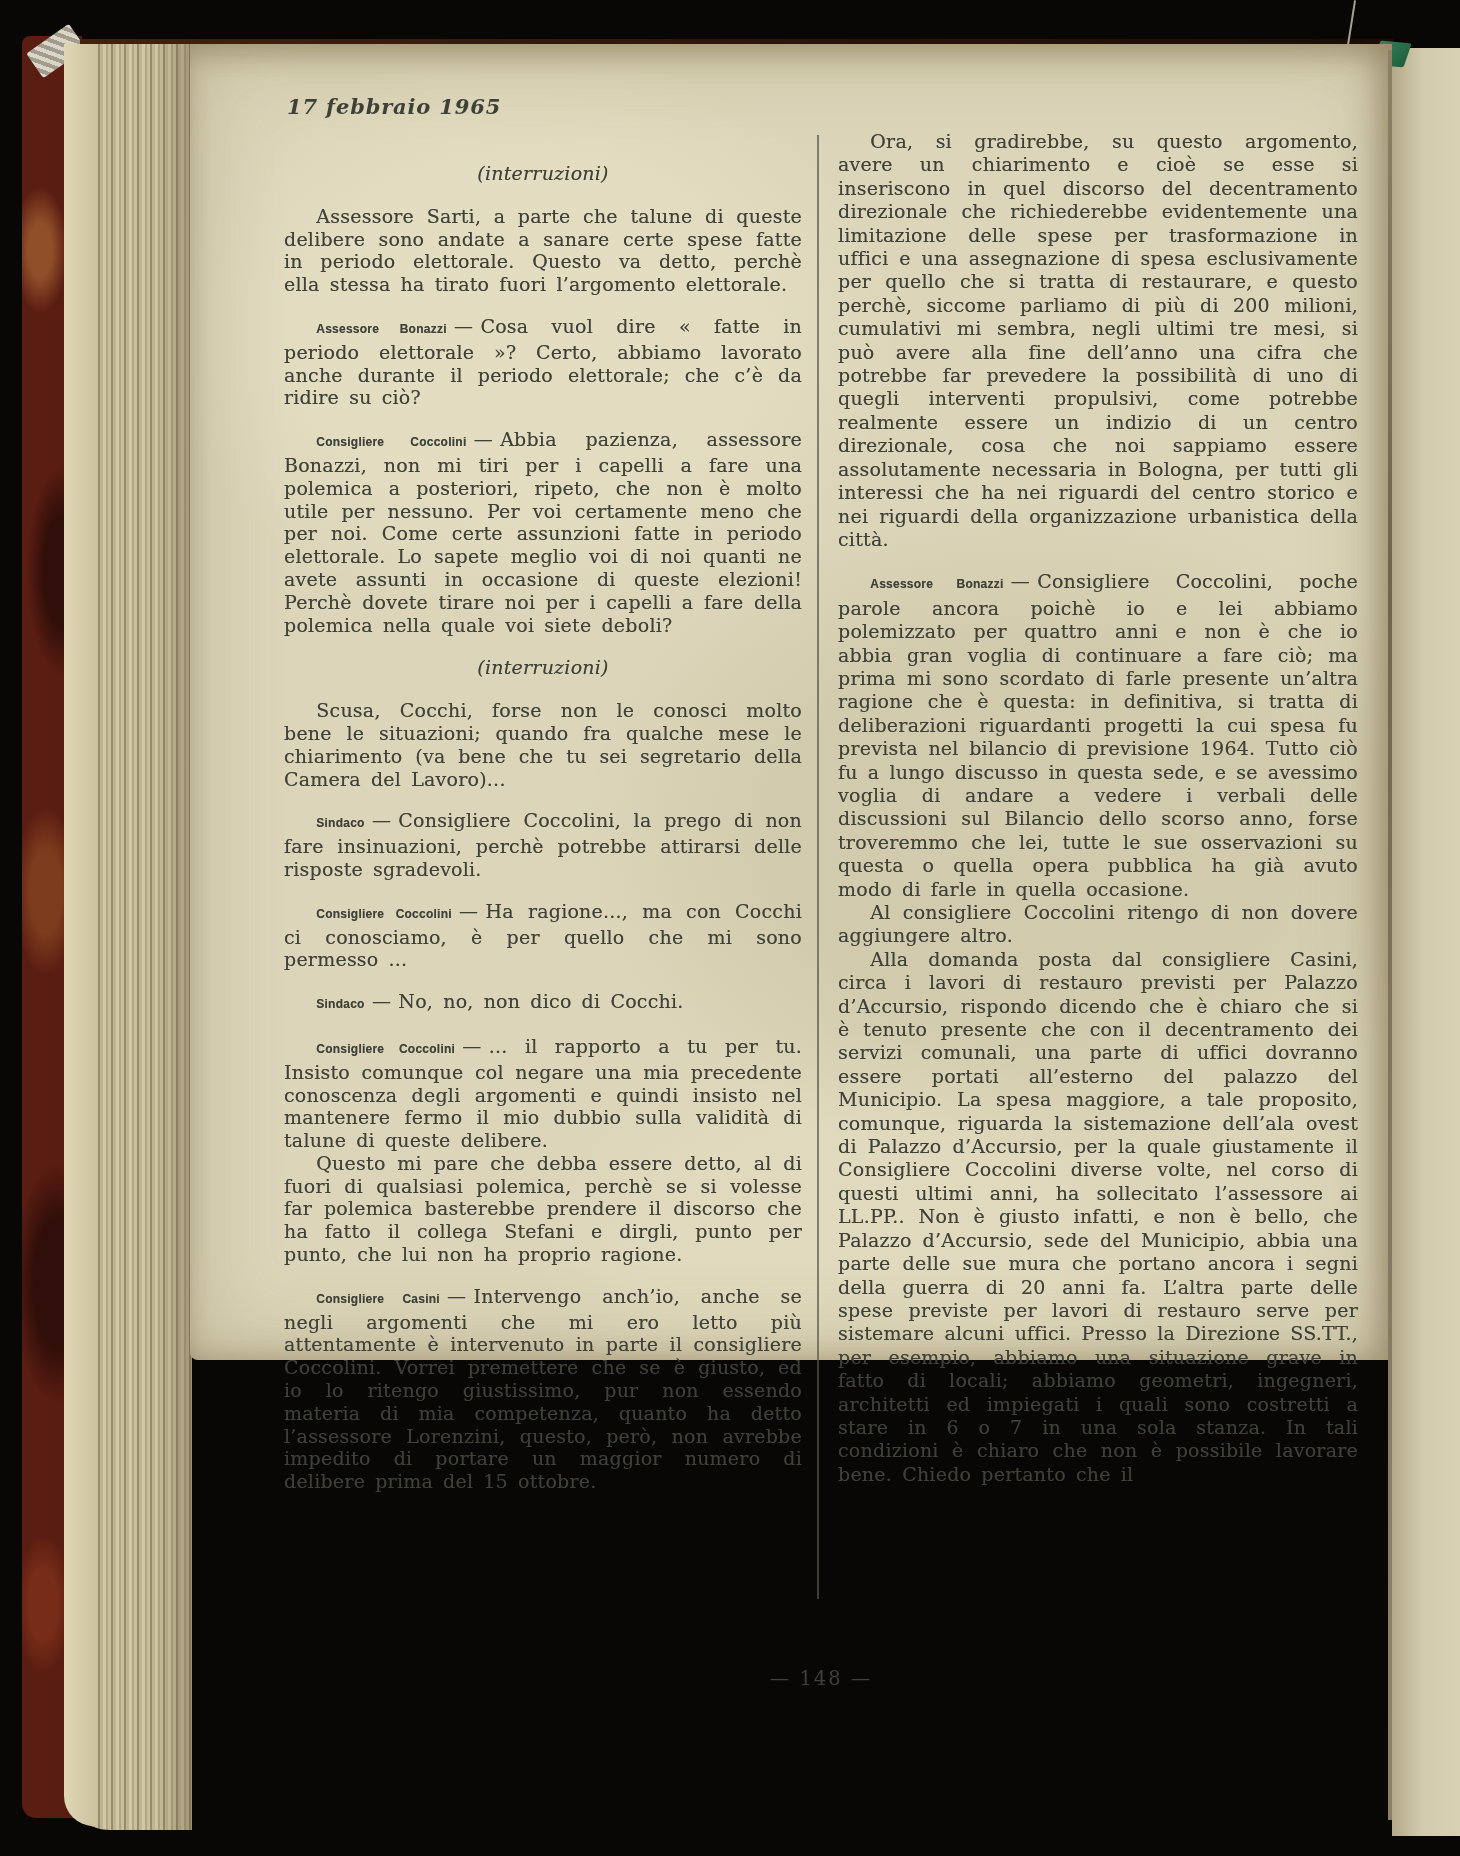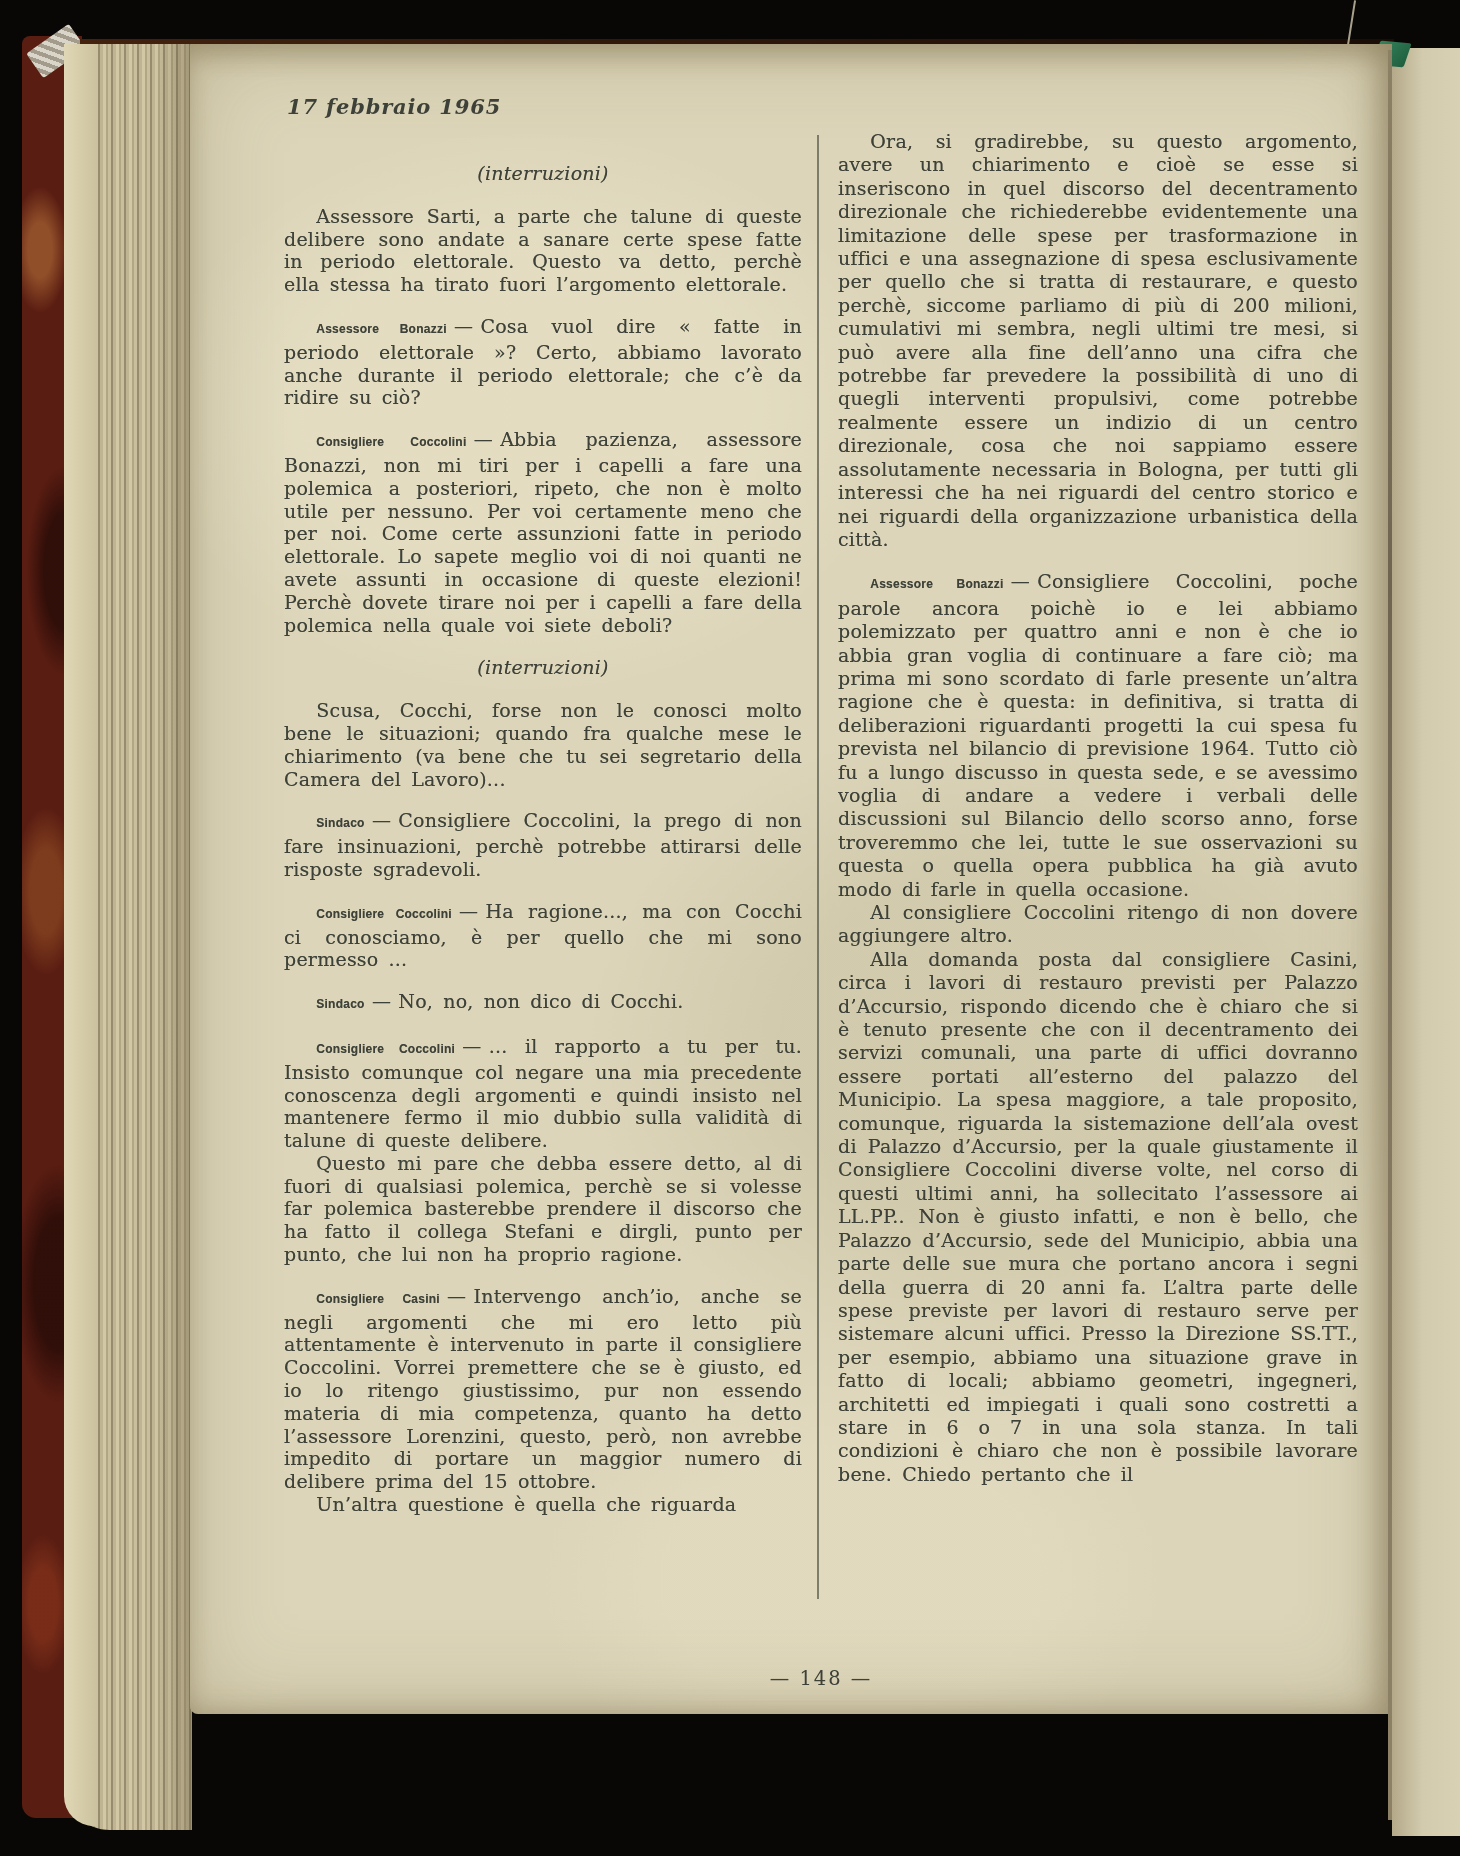--- a/index.html
+++ b/index.html
@@ -36,21 +36,21 @@
       repeating-linear-gradient(90deg,
         #d2c8a5 0 3px,#b2a784 3px 5px,#c9bf9c 5px 8px,#978c6e 8px 10px,#c0b593 10px 13px);
     border-radius:0 0 0 46px;
   }
   .fan-first-page{
     position:absolute;left:64px;top:44px;width:34px;height:1782px;
     background:linear-gradient(90deg,#e0d7b6,#cbc19e);
     border-radius:0 0 0 30px;
   }
   .main-page{
-    position:absolute;left:190px;top:44px;width:1202px;height:1670px;
+    position:absolute;left:190px;top:44px;width:1202px;height:1316px;
     background:
       radial-gradient(ellipse 500px 380px at 28% 22%, rgba(255,250,225,.20) 0 45%, transparent 75%),
       radial-gradient(ellipse 560px 420px at 70% 60%, rgba(120,110,70,.10) 0 45%, transparent 80%),
       radial-gradient(ellipse 420px 300px at 55% 92%, rgba(245,238,210,.18) 0 45%, transparent 75%),
       #dcd5b9;
     box-shadow: inset 0 0 90px rgba(115,98,58,.30), inset -16px 0 30px rgba(105,90,55,.38), inset 0 14px 22px rgba(115,98,58,.22);
     border-radius:2px 0 0 8px;
     color:#3d4138;
   }
   .gutter-crease{
@@ -129,21 +129,20 @@
     <p class="gap"><span class="speaker">Assessore Bonazzi</span><span class="dash">—</span><span>Cosa vuol dire « fatte in periodo elettorale »? Certo, abbiamo lavorato anche durante il periodo elettorale; che c’è da ridire su ciò?</span></p>
     <p class="gap"><span class="speaker">Consigliere Coccolini</span><span class="dash">—</span><span>Abbia pazienza, assessore Bonazzi, non mi tiri per i capelli a fare una polemica a posteriori, ripeto, che non è molto utile per nessuno. Per voi certamente meno che per noi. Come certe assunzioni fatte in periodo elettorale. Lo sapete meglio voi di noi quanti ne avete assunti in occasione di queste elezioni! Perchè dovete tirare noi per i capelli a fare della polemica nella quale voi siete deboli?</span></p>
     <p class="interruzioni">(interruzioni)</p>
     <p>Scusa, Cocchi, forse non le conosci molto bene le situazioni; quando fra qualche mese le chiarimento (va bene che tu sei segretario della Camera del Lavoro)...</p>
     <p class="gap"><span class="speaker">Sindaco</span><span class="dash">—</span><span>Consigliere Coccolini, la prego di non fare insinuazioni, perchè potrebbe attirarsi delle risposte sgradevoli.</span></p>
     <p class="gap"><span class="speaker">Consigliere Coccolini</span><span class="dash">—</span><span>Ha ragione..., ma con Cocchi ci conosciamo, è per quello che mi sono permesso ...</span></p>
     <p class="gap"><span class="speaker">Sindaco</span><span class="dash">—</span><span>No, no, non dico di Cocchi.</span></p>
     <p class="gap"><span class="speaker">Consigliere Coccolini</span><span class="dash">—</span><span>... il rapporto a tu per tu. Insisto comunque col negare una mia precedente conoscenza degli argomenti e quindi insisto nel mantenere fermo il mio dubbio sulla validità di talune di queste delibere.</span></p>
     <p>Questo mi pare che debba essere detto, al di fuori di qualsiasi polemica, perchè se si volesse far polemica basterebbe prendere il discorso che ha fatto il collega Stefani e dirgli, punto per punto, che lui non ha proprio ragione.</p>
     <p class="gap"><span class="speaker">Consigliere Casini</span><span class="dash">—</span><span>Intervengo anch’io, anche se negli argomenti che mi ero letto più attentamente è intervenuto in parte il consigliere Coccolini. Vorrei premettere che se è giusto, ed io lo ritengo giustissimo, pur non essendo materia di mia competenza, quanto ha detto l’assessore Lorenzini, questo, però, non avrebbe impedito di portare un maggior numero di delibere prima del 15 ottobre.</span></p>
-    <p>Un’altra questione è quella che riguarda</p>
   </div>
 
   <div class="col col-right">
     <p>Ora, si gradirebbe, su questo argomento, avere un chiarimento e cioè se esse si inseriscono in quel discorso del decentramento direzionale che richiederebbe evidentemente una limitazione delle spese per trasformazione in uffici e una assegnazione di spesa esclusivamente per quello che si tratta di restaurare, e questo perchè, siccome parliamo di più di 200 milioni, cumulativi mi sembra, negli ultimi tre mesi, si può avere alla fine dell’anno una cifra che potrebbe far prevedere la possibilità di uno di quegli interventi propulsivi, come potrebbe realmente essere un indizio di un centro direzionale, cosa che noi sappiamo essere assolutamente necessaria in Bologna, per tutti gli interessi che ha nei riguardi del centro storico e nei riguardi della organizzazione urbanistica della città.</p>
     <p class="gap"><span class="speaker">Assessore Bonazzi</span><span class="dash">—</span><span>Consigliere Coccolini, poche parole ancora poichè io e lei abbiamo polemizzato per quattro anni e non è che io abbia gran voglia di continuare a fare ciò; ma prima mi sono scordato di farle presente un’altra ragione che è questa: in definitiva, si tratta di deliberazioni riguardanti progetti la cui spesa fu prevista nel bilancio di previsione 1964. Tutto ciò fu a lungo discusso in questa sede, e se avessimo voglia di andare a vedere i verbali delle discussioni sul Bilancio dello scorso anno, forse troveremmo che lei, tutte le sue osservazioni su questa o quella opera pubblica ha già avuto modo di farle in quella occasione.</span></p>
     <p>Al consigliere Coccolini ritengo di non dovere aggiungere altro.</p>
     <p>Alla domanda posta dal consigliere Casini, circa i lavori di restauro previsti per Palazzo d’Accursio, rispondo dicendo che è chiaro che si è tenuto presente che con il decentramento dei servizi comunali, una parte di uffici dovranno essere portati all’esterno del palazzo del Municipio. La spesa maggiore, a tale proposito, comunque, riguarda la sistemazione dell’ala ovest di Palazzo d’Accursio, per la quale giustamente il Consigliere Coccolini diverse volte, nel corso di questi ultimi anni, ha sollecitato l’assessore ai LL.PP.. Non è giusto infatti, e non è bello, che Palazzo d’Accursio, sede del Municipio, abbia una parte delle sue mura che portano ancora i segni della guerra di 20 anni fa. L’altra parte delle spese previste per lavori di restauro serve per sistemare alcuni uffici. Presso la Direzione SS.TT., per esempio, abbiamo una situazione grave in fatto di locali; abbiamo geometri, ingegneri, architetti ed impiegati i quali sono costretti a stare in 6 o 7 in una sola stanza. In tali condizioni è chiaro che non è possibile lavorare bene. Chiedo pertanto che il</p>
   </div>
 
   <div class="page-number">— 148 —</div>

